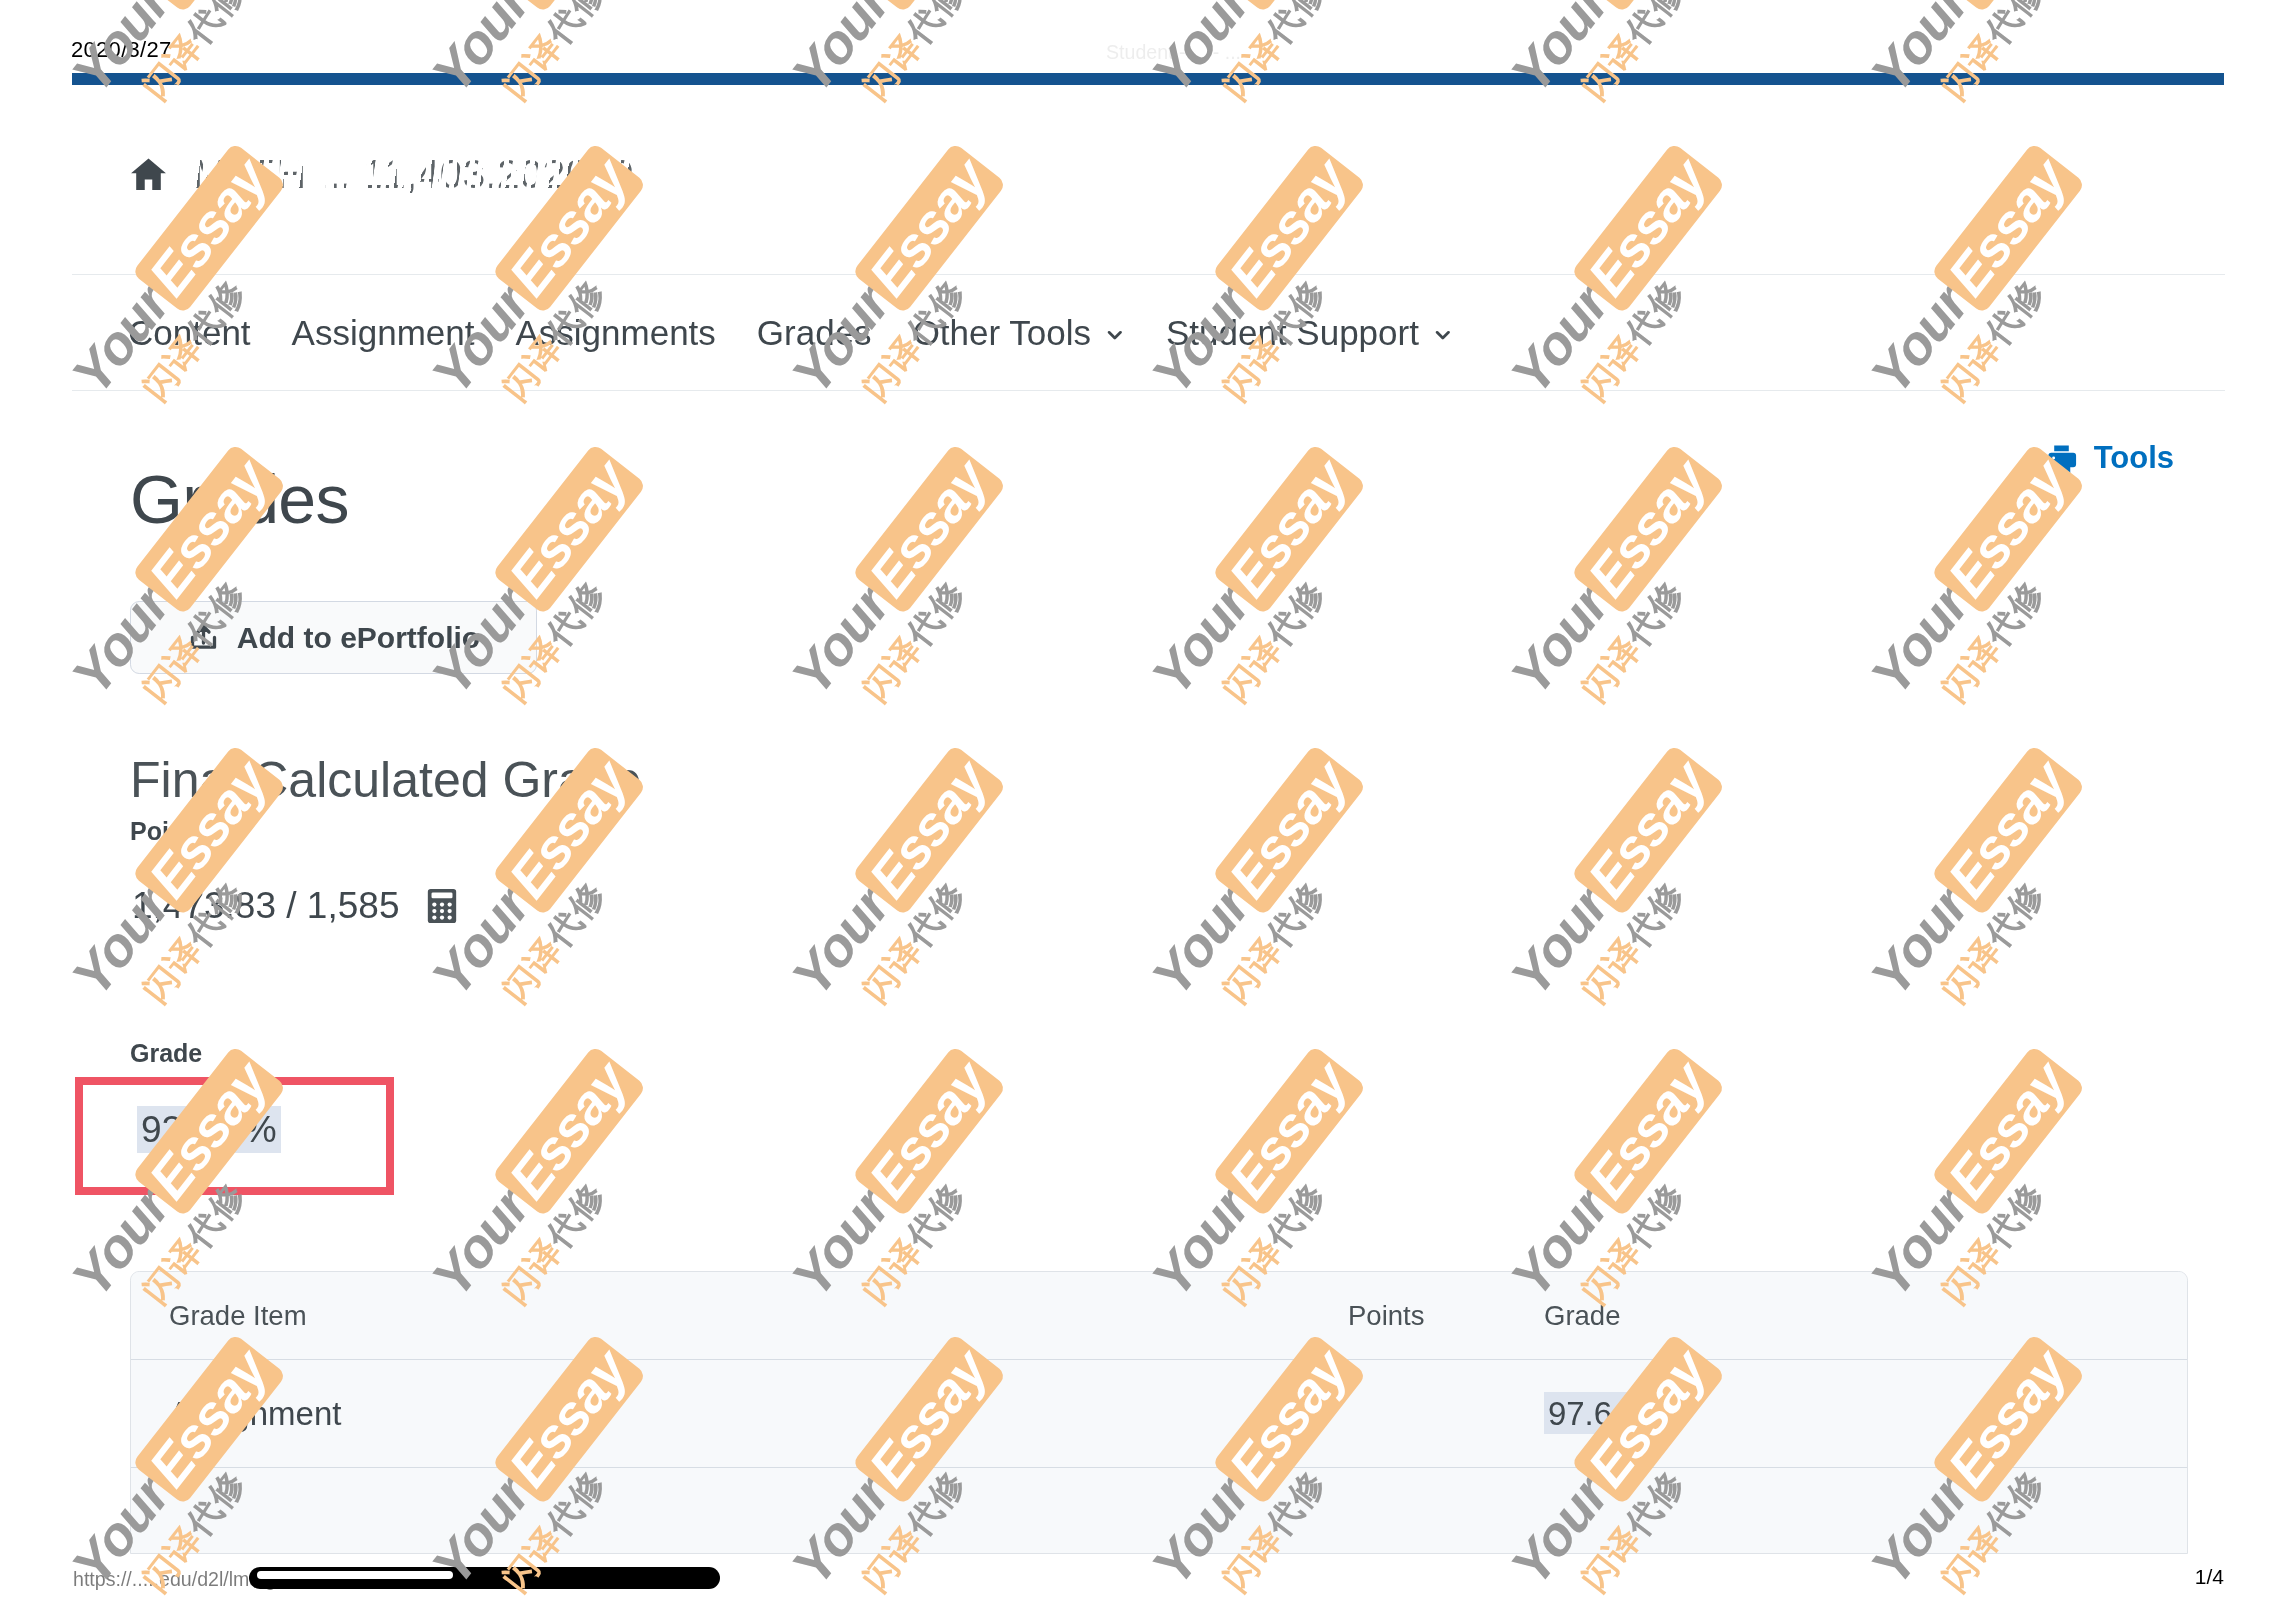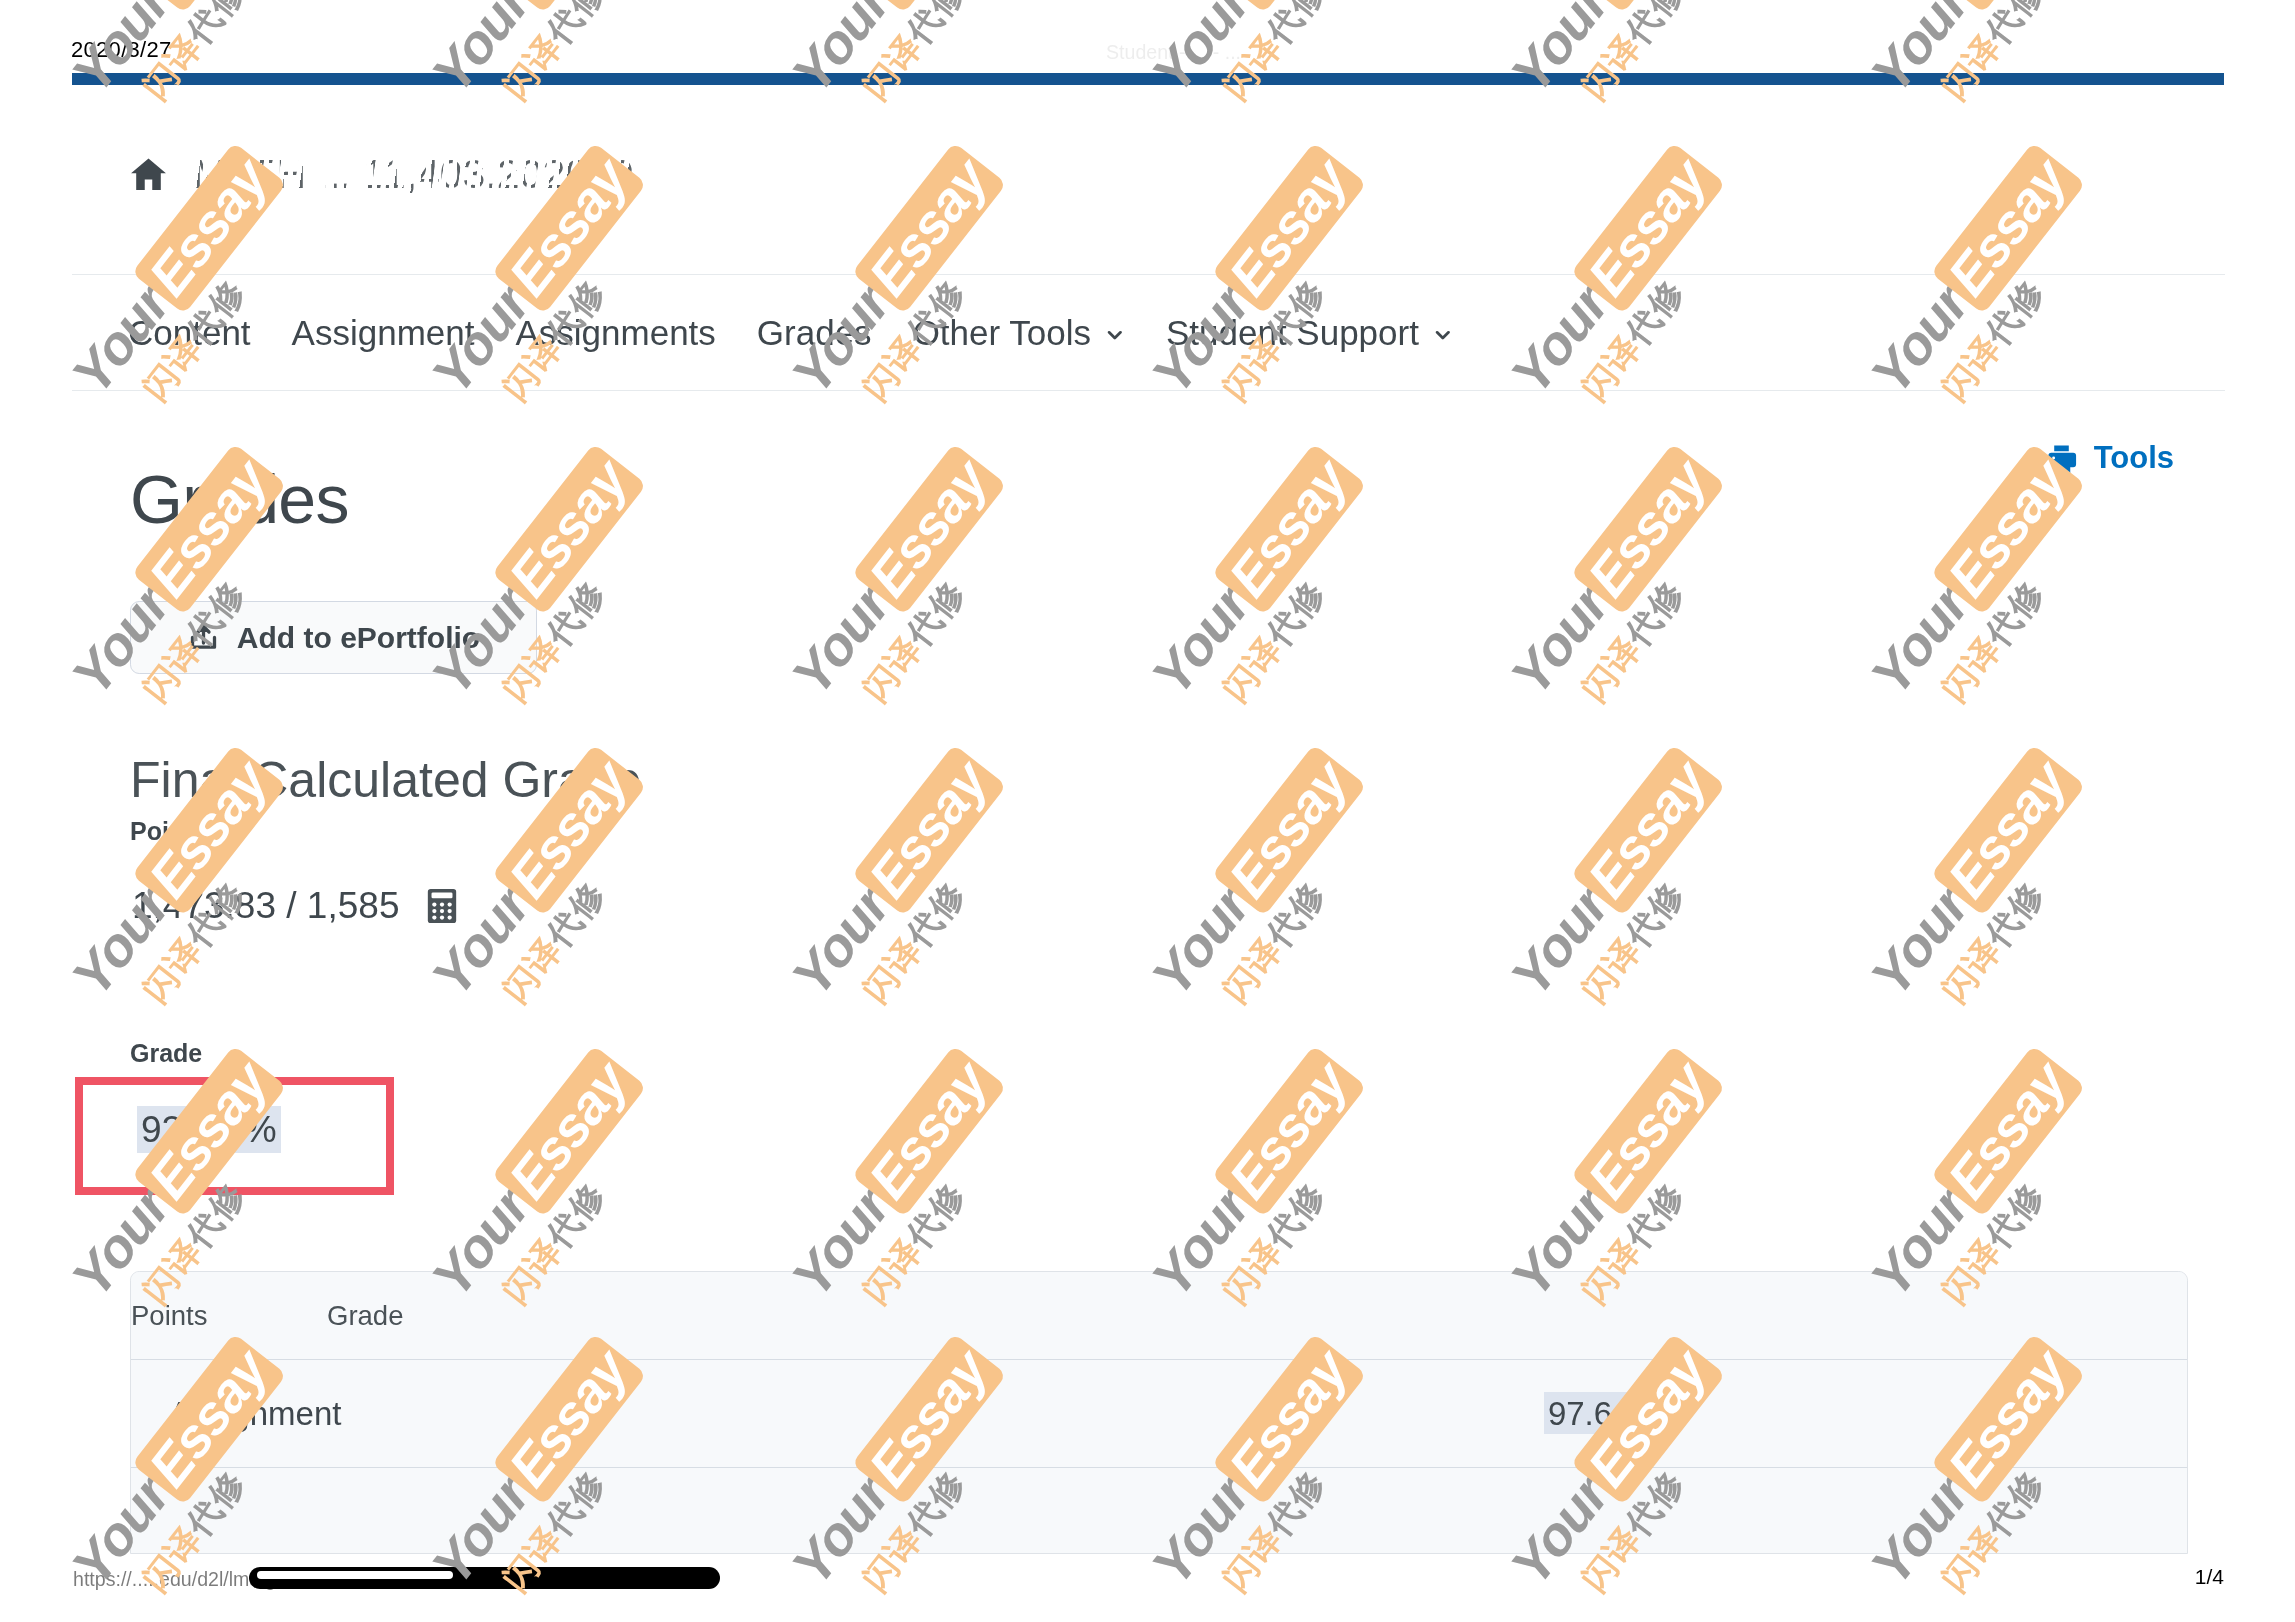--- a/index.html
+++ b/index.html
@@ -453,20 +453,21 @@
   </span>
 </div>
 
 <div class="grade-label">Grade</div>
 <div class="annot-box"></div>
 <div class="grade-value">92.99 %</div>
 
 <div class="grade-table">
 
   <div class="gt-row gt-head">
+    <div class="c-item  hcell">Grade Item</div>
     <div class="c-points hcell">Points</div>
     <div class="c-grade  hcell">Grade</div>
   </div>
 
   <div class="gt-row gt-body-row">
     <div class="c-item">
       <span class="bcell">Assignment</span>
     </div>
     <div class="c-points">
       <span class="bcell"></span>

